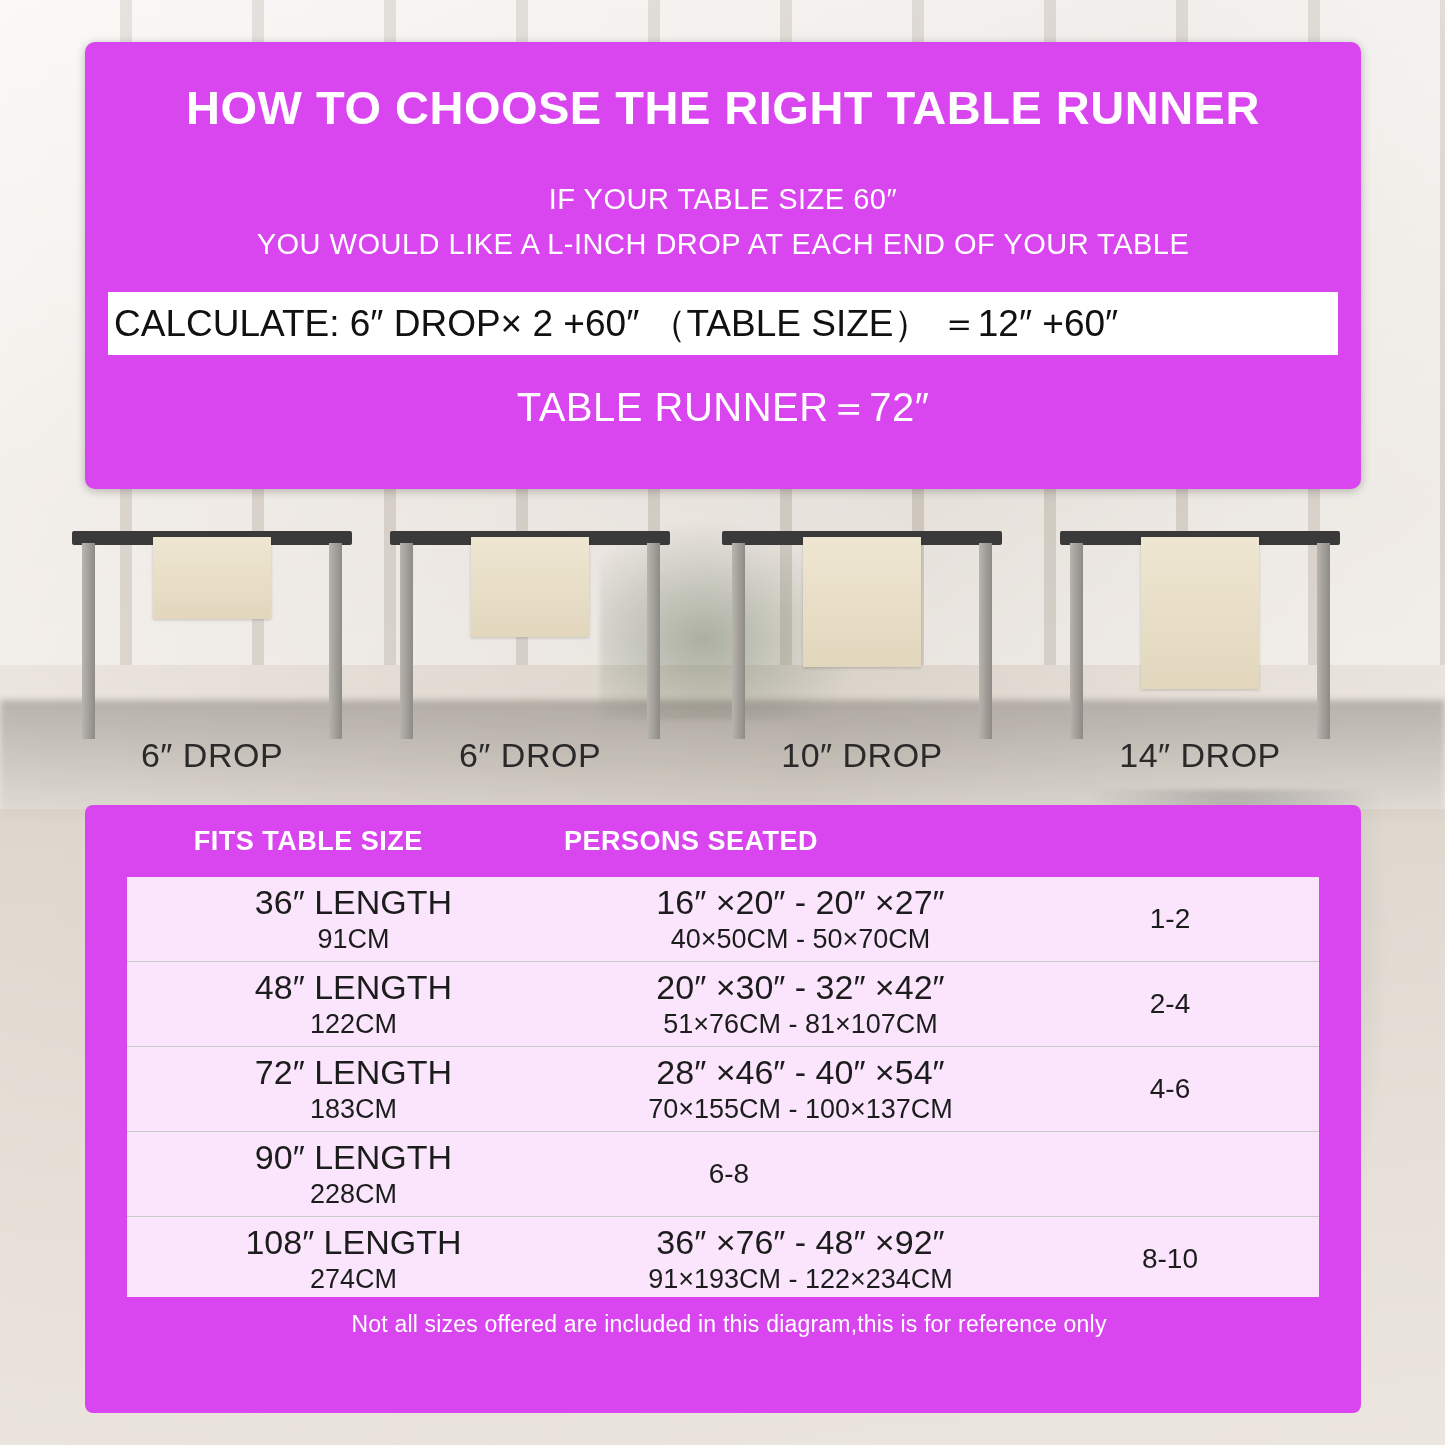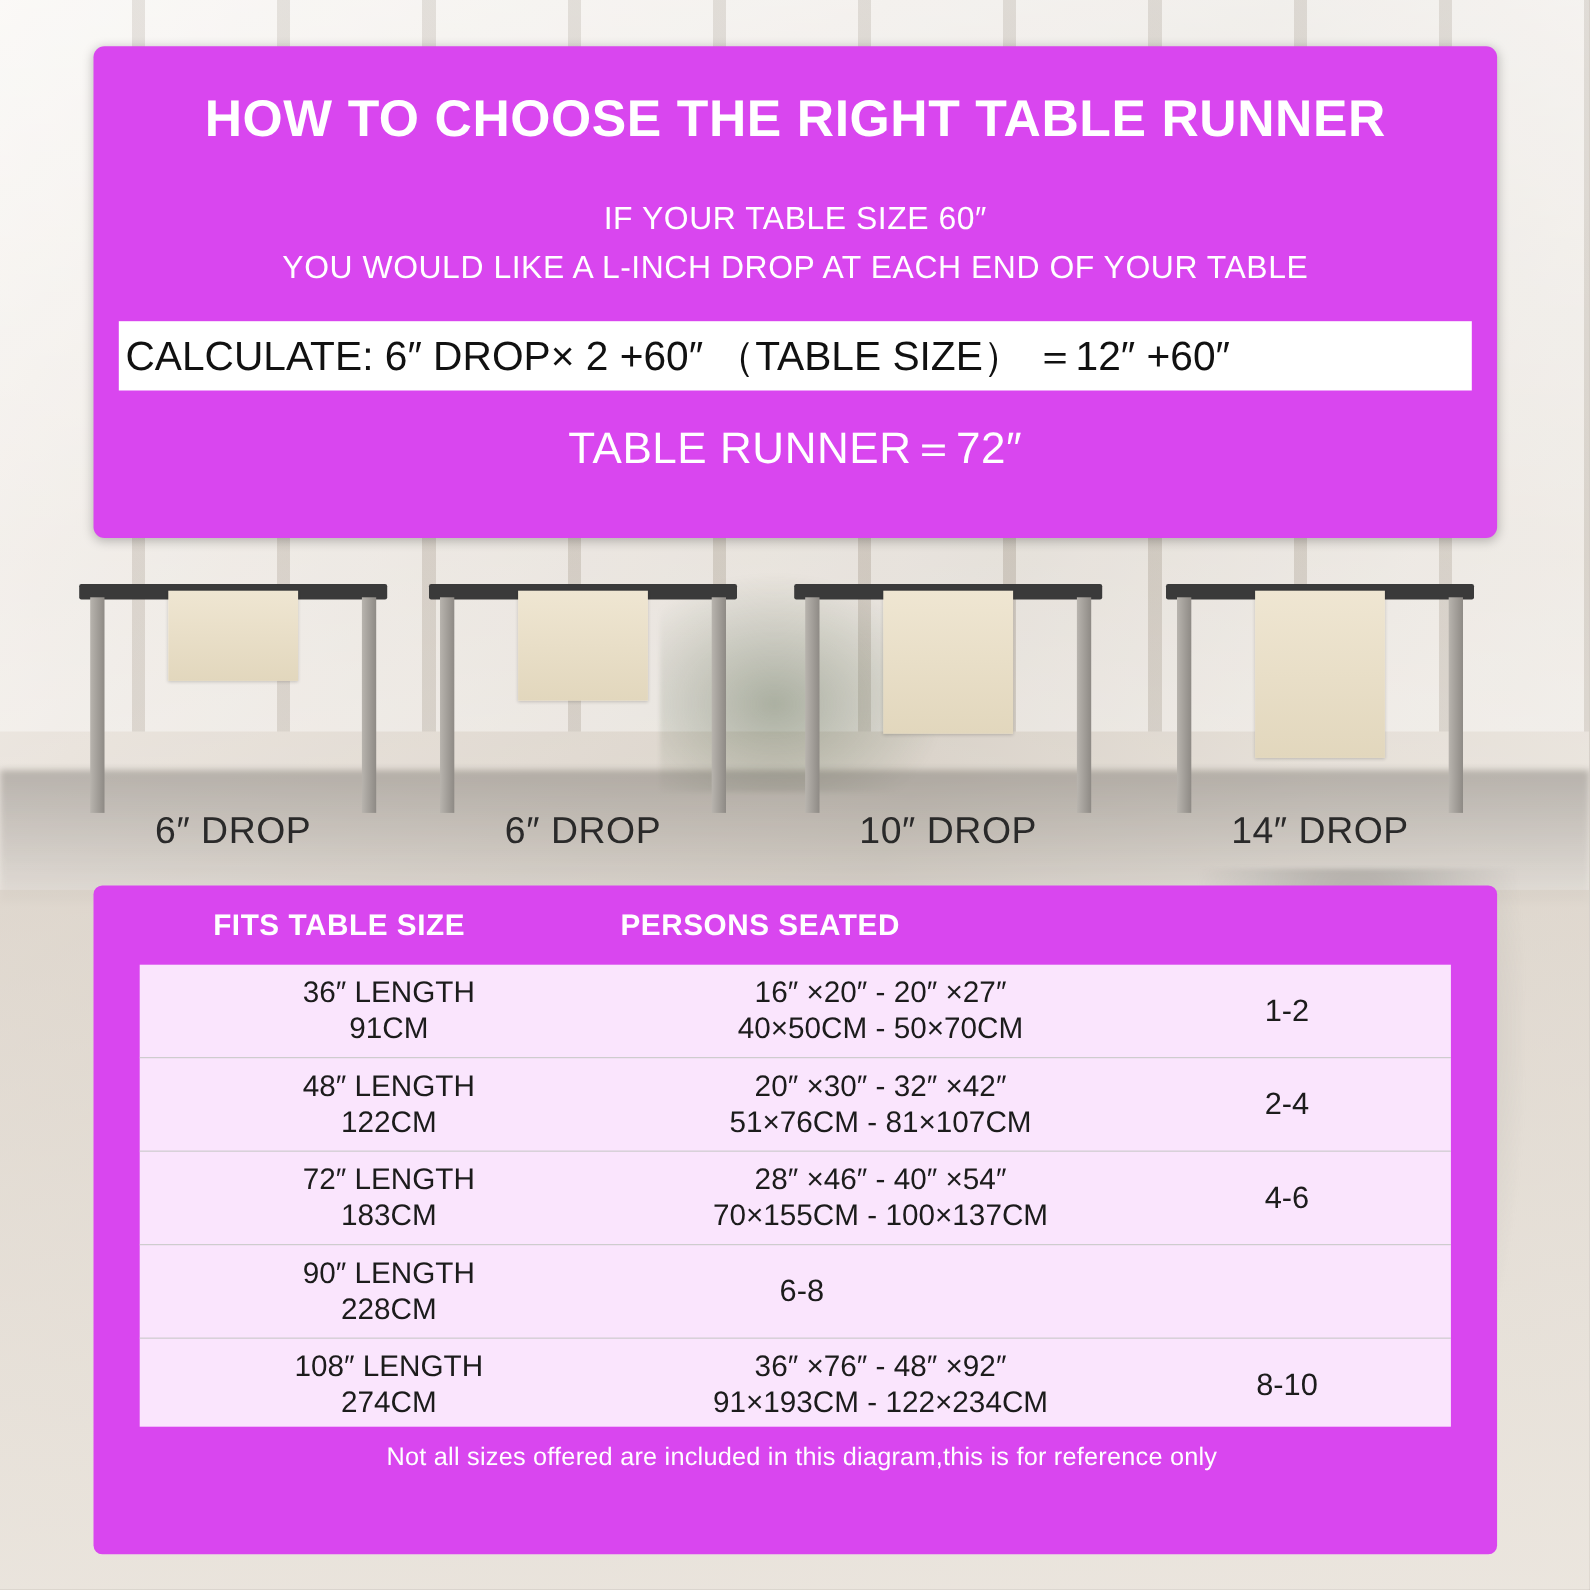--- a/index.html
+++ b/index.html
@@ -139,21 +139,21 @@
   }
   .row{
     display:flex;height:84px;border-bottom:1px solid #c9c9c9;
     align-items:center;color:#1c1c1c;
   }
   .row:last-child{border-bottom:none;}
   .cell{display:flex;flex-direction:column;justify-content:center;align-items:center;}
   .c1{width:38%;}
   .c2{width:37%;}
   .c3{width:25%;}
-  .ln1{font-size:27px;white-space:nowrap;}
+  .ln1{font-size:34px;white-space:nowrap;}
   .ln2{font-size:27px;white-space:nowrap;margin-top:2px;}
   .c3 .ln1{font-size:28px;}
   #tableNote{
     text-align:center;color:#fff;font-size:23px;
     margin-top:14px;letter-spacing:.2px;margin-left:12px;
   }
 </style>
 </head>
 <body>
 

